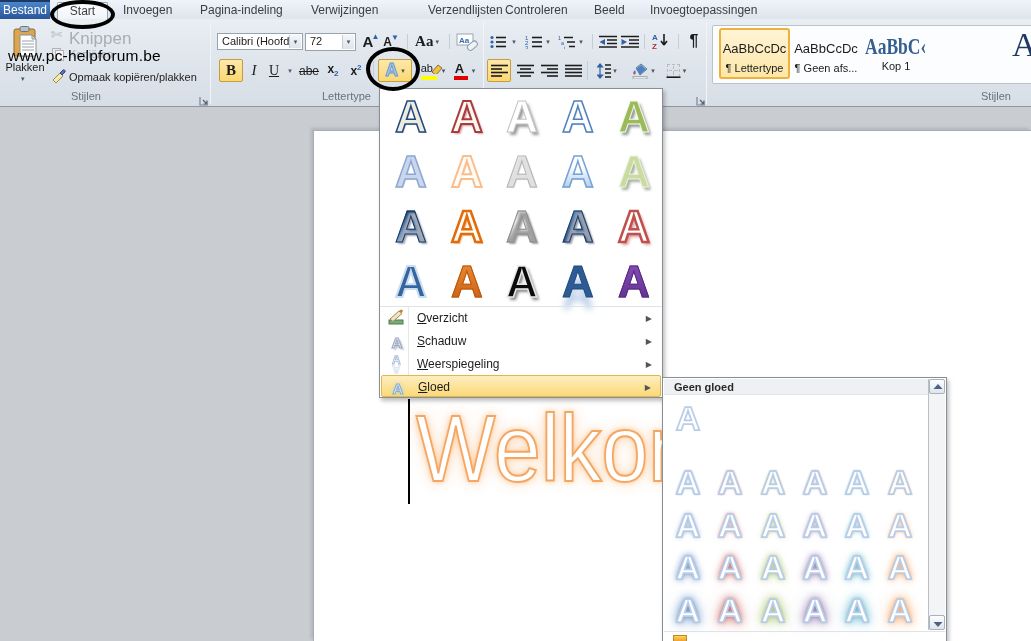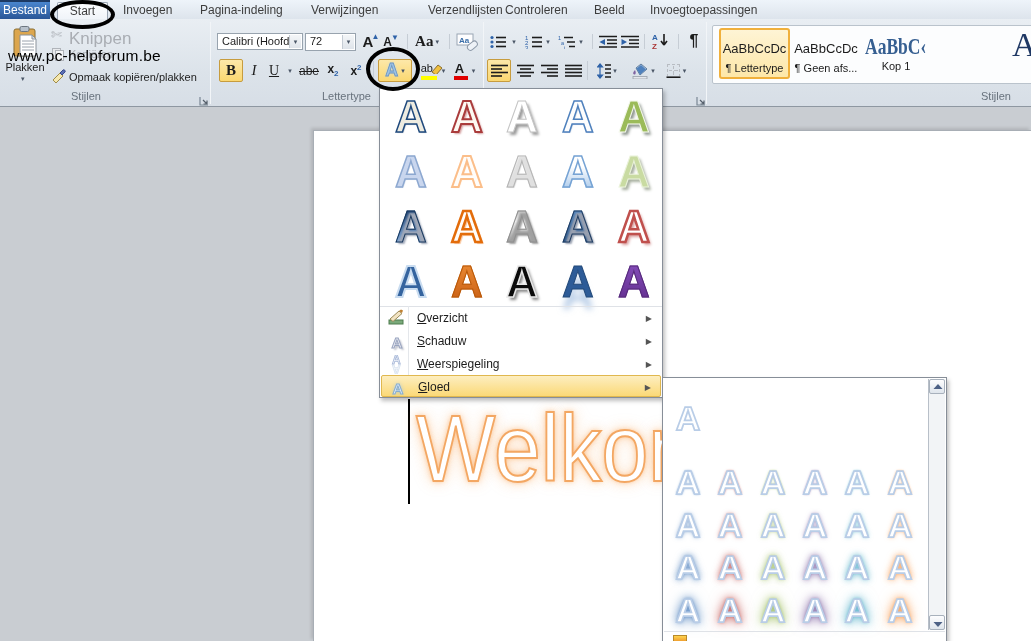--- a/index.html
+++ b/index.html
@@ -453,20 +453,21 @@
     <span class="lbl"><u>W</u>eerspiegeling</span>
       <span class="arr">▶</span>
   </div>
   <div class="mrow" style="top:286px;left:1px;width:280px;background:linear-gradient(#fdeec0,#fbd977);border:1px solid #e0b84f;border-radius:2px;height:22px">
     <span class="ic"><span style="font-size:15px;font-weight:bold;color:#dce9f8;-webkit-text-stroke:1px #88aed0;text-shadow:0 0 4px #9cc3e5">A</span></span>
     <span class="lbl"><u>G</u>loed</span>
       <span class="arr">▶</span>
   </div>
 </div>
 <div id="submenu">
+  <div class="shead" style="top:1px">Geen gloed</div>
   <div class="sA" style="left:6px;top:21px">A</div>
   <div class="sA s1a" style="left:6px;top:85px">A</div>
   <div class="sA s2a" style="left:48px;top:85px">A</div>
   <div class="sA s3a" style="left:91px;top:85px">A</div>
   <div class="sA s4a" style="left:133px;top:85px">A</div>
   <div class="sA s5a" style="left:175px;top:85px">A</div>
   <div class="sA s6a" style="left:218px;top:85px">A</div>
   <div class="sA s1b" style="left:6px;top:128px">A</div>
   <div class="sA s2b" style="left:48px;top:128px">A</div>
   <div class="sA s3b" style="left:91px;top:128px">A</div>

